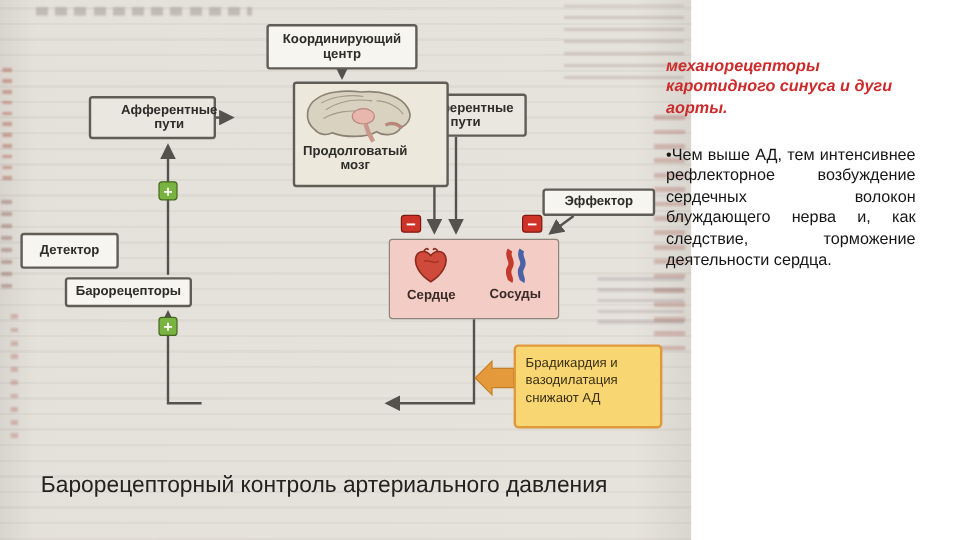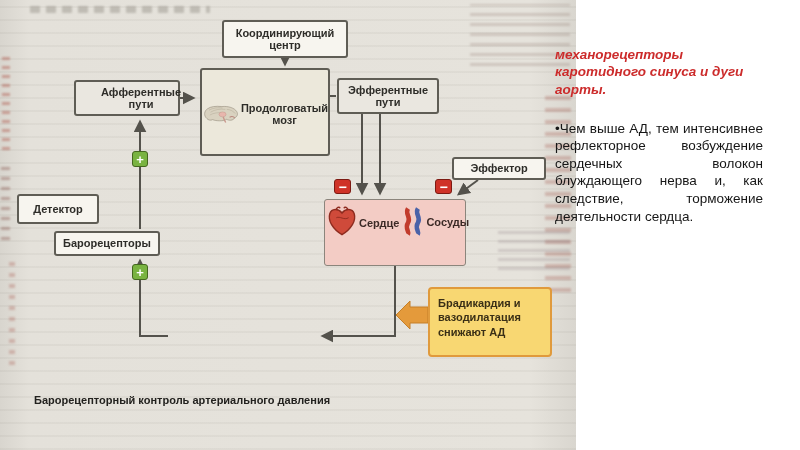--- a/index.html
+++ b/index.html
@@ -17,37 +17,37 @@
   
   .connectors { position:absolute; left:0; top:0; z-index:1; }
 
   
   .node { position:absolute; z-index:2; background:#f7f5ef; border:2px solid #5f5d55; border-radius:3px;
           display:flex; align-items:center; justify-content:center; text-align:center;
           font-weight:bold; font-size:11px; line-height:1.12; color:#2e2d29; padding:2px 4px; }
   .node.gray { background:#eae7e0; }
 
   .brainbox { position:absolute; z-index:2; background:#ece8db; border:2px solid #5f5d55; border-radius:3px;
-          display:flex; flex-direction:row; align-items:center; padding-top:3px; }
+          display:flex; flex-direction:column; align-items:flex-start; padding-top:3px;margin-left:44px; }
   .brainbox .lbl { font-weight:bold; font-size:11px; line-height:1.1; color:#2e2d29; text-align:center; width:100px; margin-top:1px; }
 
   .pinkbox { position:absolute; z-index:2; background:#f3ccc5; border:1.5px solid #8b857c; border-radius:3px;
           display:flex; justify-content:space-around; align-items:flex-start; padding-top:5px; }
-  .pinkcol { display:flex; flex-direction:row; align-items:center; }
+  .pinkcol { display:flex; flex-direction:column; align-items:center; }
   .pinkcol .lbl { font-weight:bold; font-size:11px; color:#3b2a26; margin-top:2px; }
 
   .notebox { position:absolute; z-index:2; background:#f8d772; border:2px solid #e09a3c; border-radius:4px;
-          font-weight:bold; font-size:11px; line-height:1.3; color:#3a2f16; padding:7px 8px; text-align:left; }
+          font-weight:normal; font-size:11px; line-height:1.3; color:#3a2f16; padding:7px 8px; text-align:left; }
 
   .badge { position:absolute; z-index:3; display:flex; align-items:center; justify-content:center;
           font-weight:bold; border-radius:3px; color:#fff; }
   .badge.plus { width:16px; height:16px; background:#79b341; border:1.5px solid #44671f; font-size:13px; }
   .badge.minus { width:17px; height:15px; background:#cf3227; border:1.5px solid #7c1a12; font-size:14px; line-height:0; }
 
-  .caption { position:absolute; left:34px; top:394px; z-index:2; font-weight:bold; font-size:11px; color:#23221f; }
+  .caption { position:absolute; left:34px; top:394px; z-index:2; font-weight:normal; font-size:19px; color:#23221f; }
 
   
   .textpanel { position:absolute; left:555px; top:46px; width:208px; z-index:2; }
   .textpanel .heading { color:#cc2b2b; font-weight:bold; font-style:italic; font-size:13.5px; line-height:1.28; margin-bottom:22px; }
   .textpanel p.body { color:#161616; font-size:13.5px; line-height:1.3; text-align:justify; margin-bottom:17px; }
 </style>
 </head>
 <body>
 
 <div class="slide">

